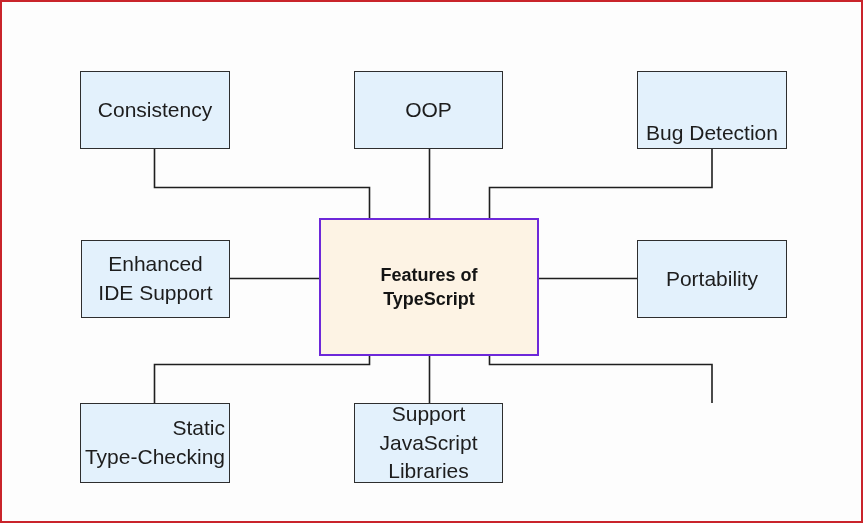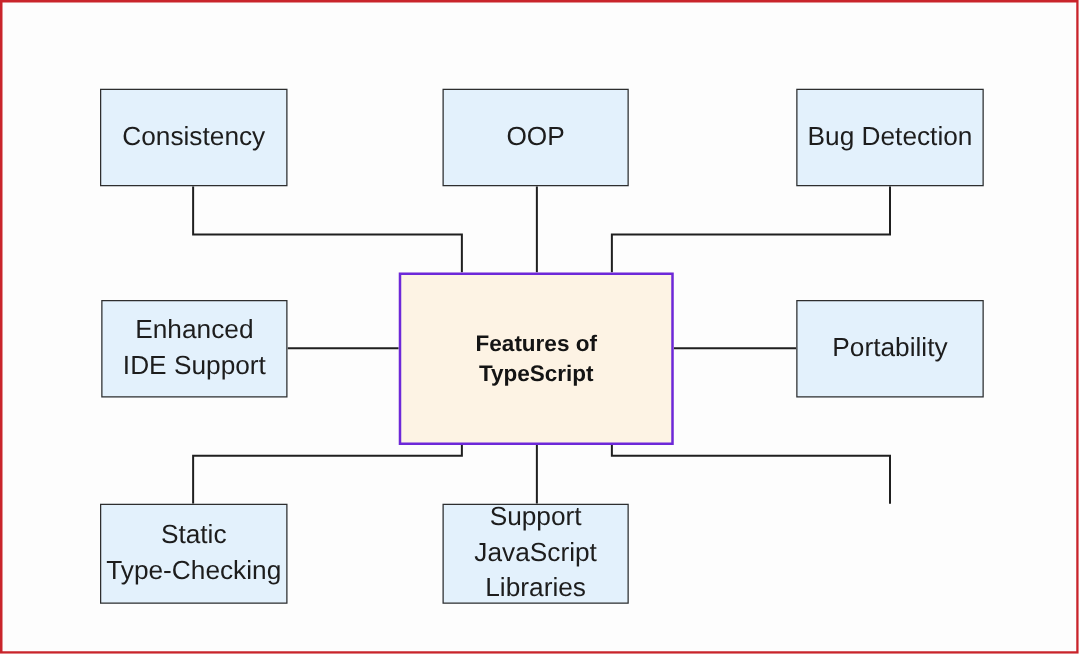--- a/index.html
+++ b/index.html
@@ -56,24 +56,24 @@
     color: #141414;
     font-size: 18px;
     font-weight: bold;
     line-height: 1.35;
   }
   .center-box .label {
     white-space: pre-line;
   }
   .n-consistency { left: 78px;  top: 69px;  width: 150px; height: 78px; }
   .n-oop         { left: 352px; top: 69px;  width: 149px; height: 78px; }
-  .n-bug         { left: 635px; top: 69px;  width: 150px; height: 78px; }
+  .n-bug         { left: 635px; top: 69px;  width: 150px; height: 78px; align-items: flex-end; }
   .n-ide         { left: 79px;  top: 238px; width: 149px; height: 78px; }
   .n-port        { left: 635px; top: 238px; width: 150px; height: 78px; }
-  .n-static      { left: 78px;  top: 401px; width: 150px; height: 80px; }
+  .n-static      { left: 78px;  top: 401px; width: 150px; height: 80px; text-align: right; }
   .n-supportjs   { left: 352px; top: 401px; width: 149px; height: 80px; }
   .n-dom         { left: 636px; top: 401px; width: 149px; height: 80px; }
 </style>
 </head>
 <body>
 
 <div class="frame">
 
   <svg class="connectors" viewBox="0 0 863 523" fill="none" stroke="#1f1f1f" stroke-width="1.6">
     <path d="M152.5 147 L152.5 185.5 L367.5 185.5 L367.5 216"></path>

